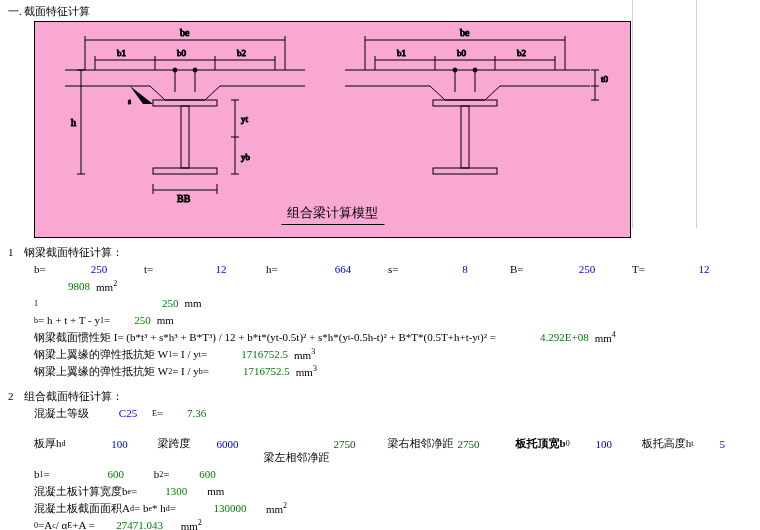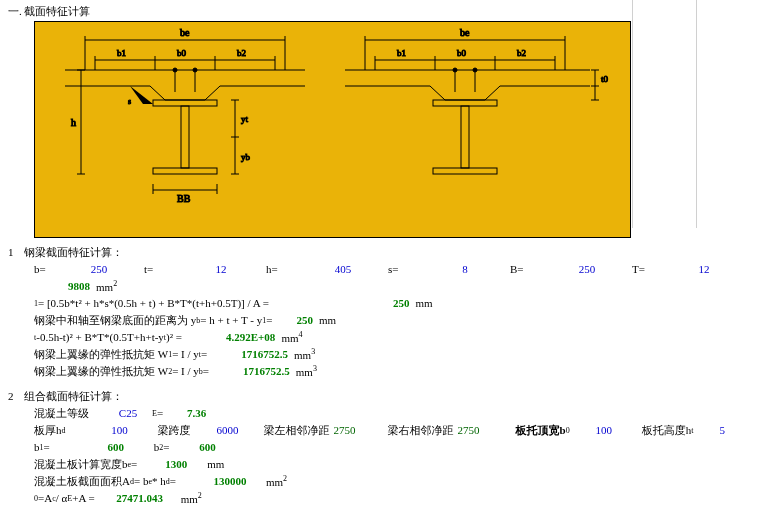--- a/index.html
+++ b/index.html
@@ -6,34 +6,34 @@
     font-family: "SimSun", "宋体", serif;
     font-size: 11px;
     margin: 0;
     padding: 4px 8px;
     background: #fff;
     color: #000;
     width: 760px;
   }
   .row { display: flex; align-items: center; min-height: 16px; margin-bottom: 1px; }
   .val { color: #0000D0; padding: 0 4px; text-align: center; display: inline-block; }
-  .valg { color: #008000; font-weight: bold; padding: 0 4px; text-align: center; display: inline-block; }
+  .valg { color: #008000; font-weight: normal; padding: 0 4px; text-align: center; display: inline-block; }
   .valg2 { color: #006400; font-weight: normal; padding: 0 4px; }
   .unit { padding: 0 2px; }
   sup { font-size: 8px; }
   sub { font-size: 8px; }
   .idx { width: 16px; display: inline-block; }
   .section-head { display: flex; align-items: flex-start; }
   .figure-box {
     border: 1px solid #000;
     width: 595px;
     height: 215px;
     margin: 2px 0 6px 26px;
     position: relative;
-    background: #eab308;
+    background: #f9a8d4;
   }
   .figure-box svg { position: absolute; top: 0; left: 0; }
   .fig-caption {
     position: absolute; bottom: 12px; left: 50%; transform: translateX(-50%);
     font-size: 13px; border-bottom: 1px solid #000; padding: 0 6px 2px;
   }
   .spacer-col { display:inline-block; }
   .grid-line { position:absolute; background:#d0d0d0; }
 </style>
 </head>
@@ -130,68 +130,68 @@
     <rect x="426" y="84" width="8" height="62"></rect>
     <rect x="398" y="146" width="64" height="6"></rect>
 
     <line x1="560" y1="48" x2="560" y2="78"></line>
     <line x1="556" y1="48" x2="564" y2="48"></line>
         <line x1="556" y1="64" x2="564" y2="64"></line>
     <line x1="556" y1="78" x2="564" y2="78"></line>
     <text x="566" y="60" font-size="9" fill="#000">t0</text>
   </g>
 </svg>
+<div class="fig-caption">组合梁计算模型</div>
 </div>
 
 <div class="row">
   <span class="idx">1</span>
   <span>钢梁截面特征计算：</span>
 </div>
 
 <div class="row" style="padding-left:26px;">
   <span style="width:36px;">b=</span>
   <span class="val" style="width:50px;">250</span>
   <span style="width:48px; padding-left:16px;">t=</span>
   <span class="val" style="width:50px;">12</span>
   <span style="width:48px; padding-left:16px;">h=</span>
-  <span class="val" style="width:50px;">405</span>
+  <span class="val" style="width:50px;">664</span>
   <span style="width:48px; padding-left:16px;">s=</span>
   <span class="val" style="width:50px;">8</span>
   <span style="width:48px; padding-left:16px;">B=</span>
   <span class="val" style="width:50px;">250</span>
   <span style="width:48px; padding-left:16px;">T=</span>
   <span class="val" style="width:40px;">12</span>
 </div>
 
 <div class="row" style="padding-left:26px;">
   <span class="spacer-col" style="width:30px;"></span>
   <span class="valg">9808</span>
   <span class="unit"><span>mm</span><sup>2</sup></span>
 </div>
 
 <div class="row" style="padding-left:26px;">
     <sub>1</sub>
-  <span> = [0.5b*t² + h*s*(0.5h + t) + B*T*(t+h+0.5T)] / A =</span>
   <span class="spacer-col" style="width:120px;"></span>
   <span class="valg">250</span>
   <span class="unit">mm</span>
 </div>
 
 <div class="row" style="padding-left:26px;">
-  <span>钢梁中和轴至钢梁底面的距离为 y</span>
     <sub>b</sub>
   <span> = h + t + T - y</span>
     <sub>1</sub>
     <span> =</span>
   <span class="spacer-col" style="width:20px;"></span>
   <span class="valg">250</span>
   <span class="unit">mm</span>
 </div>
 
 <div class="row" style="padding-left:26px;">
+  <span>钢梁截面惯性矩 I= (b*t³ + s*h³ + B*T³) / 12 + b*t*(yt-0.5t)² + s*h*(y</span>
     <sub>t</sub>
     <span>-0.5h-t)² + B*T*(0.5T+h+t-y</span>
     <sub>t</sub>
     <span>)² =</span>
   <span class="spacer-col" style="width:40px;"></span>
   <span class="valg">4.292E+08</span>
   <span class="unit"><span>mm</span><sup>4</sup></span>
 </div>
 
 <div class="row" style="padding-left:26px;">
@@ -231,21 +231,21 @@
   <span class="spacer-col" style="width:20px;"></span>
   <span class="valg">7.36</span>
 </div>
 
 <div class="row" style="padding-left:26px;">
   <span>板厚h</span>
     <sub>d</sub>
   <span class="val" style="width:44px; margin-left:28px;">100</span>
   <span style="padding-left:12px; width:44px;">梁跨度</span>
   <span class="val" style="width:44px;">6000</span>
-  <span style="padding-left:10px;">梁左相邻净距</span>
+  <span style="padding-left:10px;margin-top:28px;">梁左相邻净距</span>
   <span class="valg2" style="width:40px;">2750</span>
   <span style="padding-left:10px;">梁右相邻净距</span>
   <span class="valg2" style="width:40px;">2750</span>
   <span style="padding-left:14px;font-weight:bold;">板托顶宽b</span>
     <sub>0</sub>
   <span class="val" style="width:40px; margin-left:10px;">100</span>
   <span style="padding-left:14px;">板托高度h</span>
     <sub>t</sub>
   <span class="val" style="width:30px; margin-left:10px;">5</span>
 </div>

